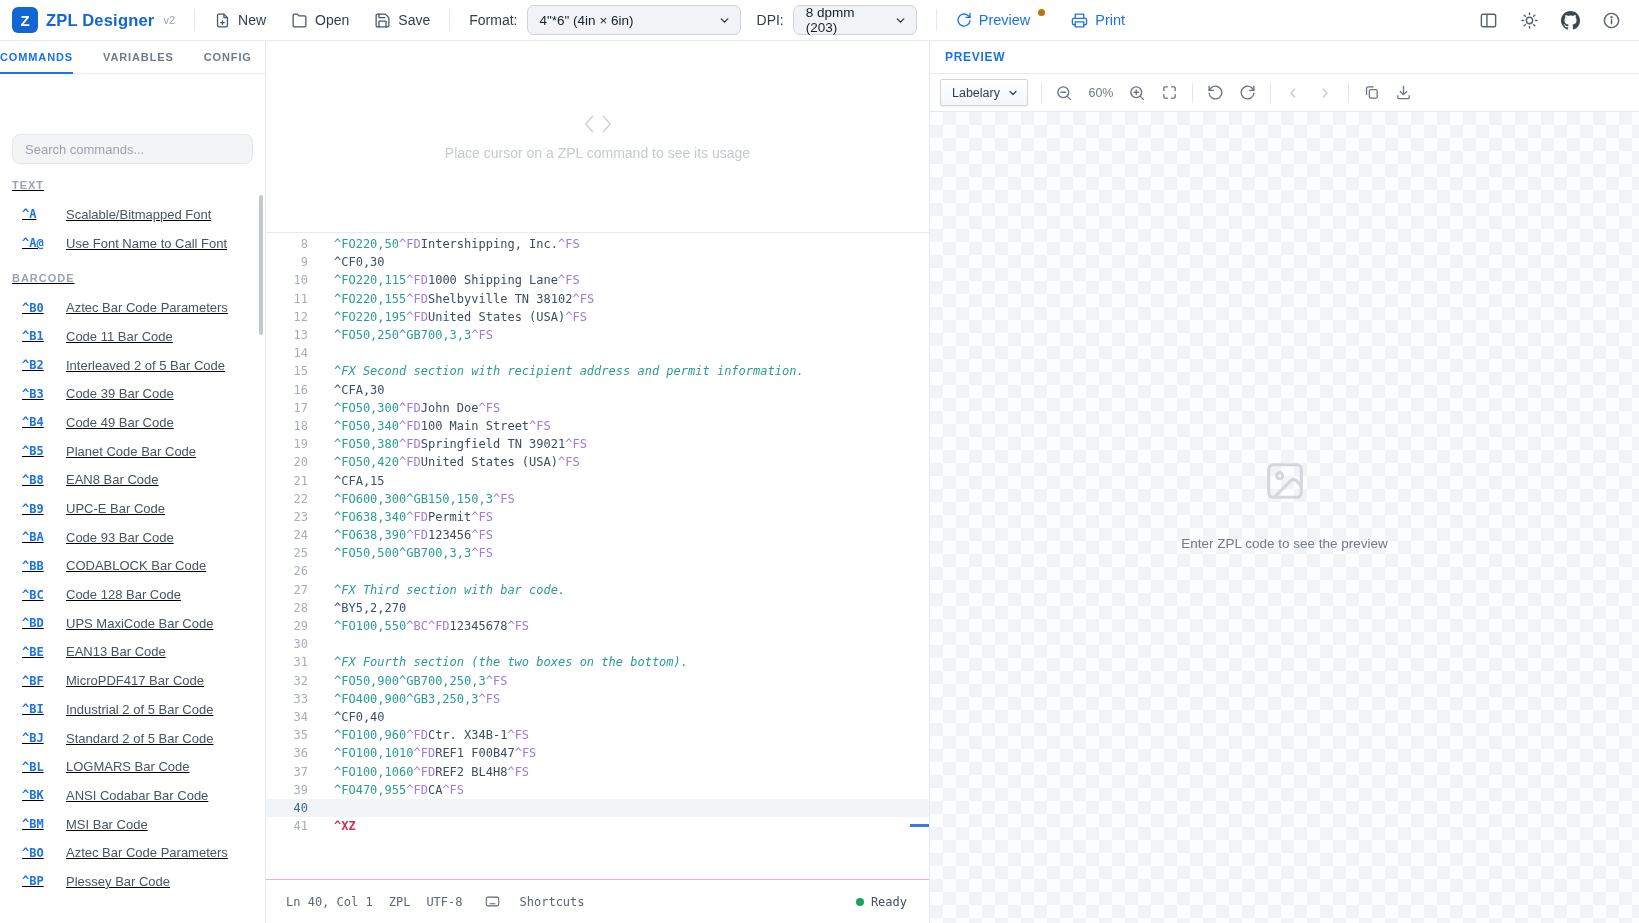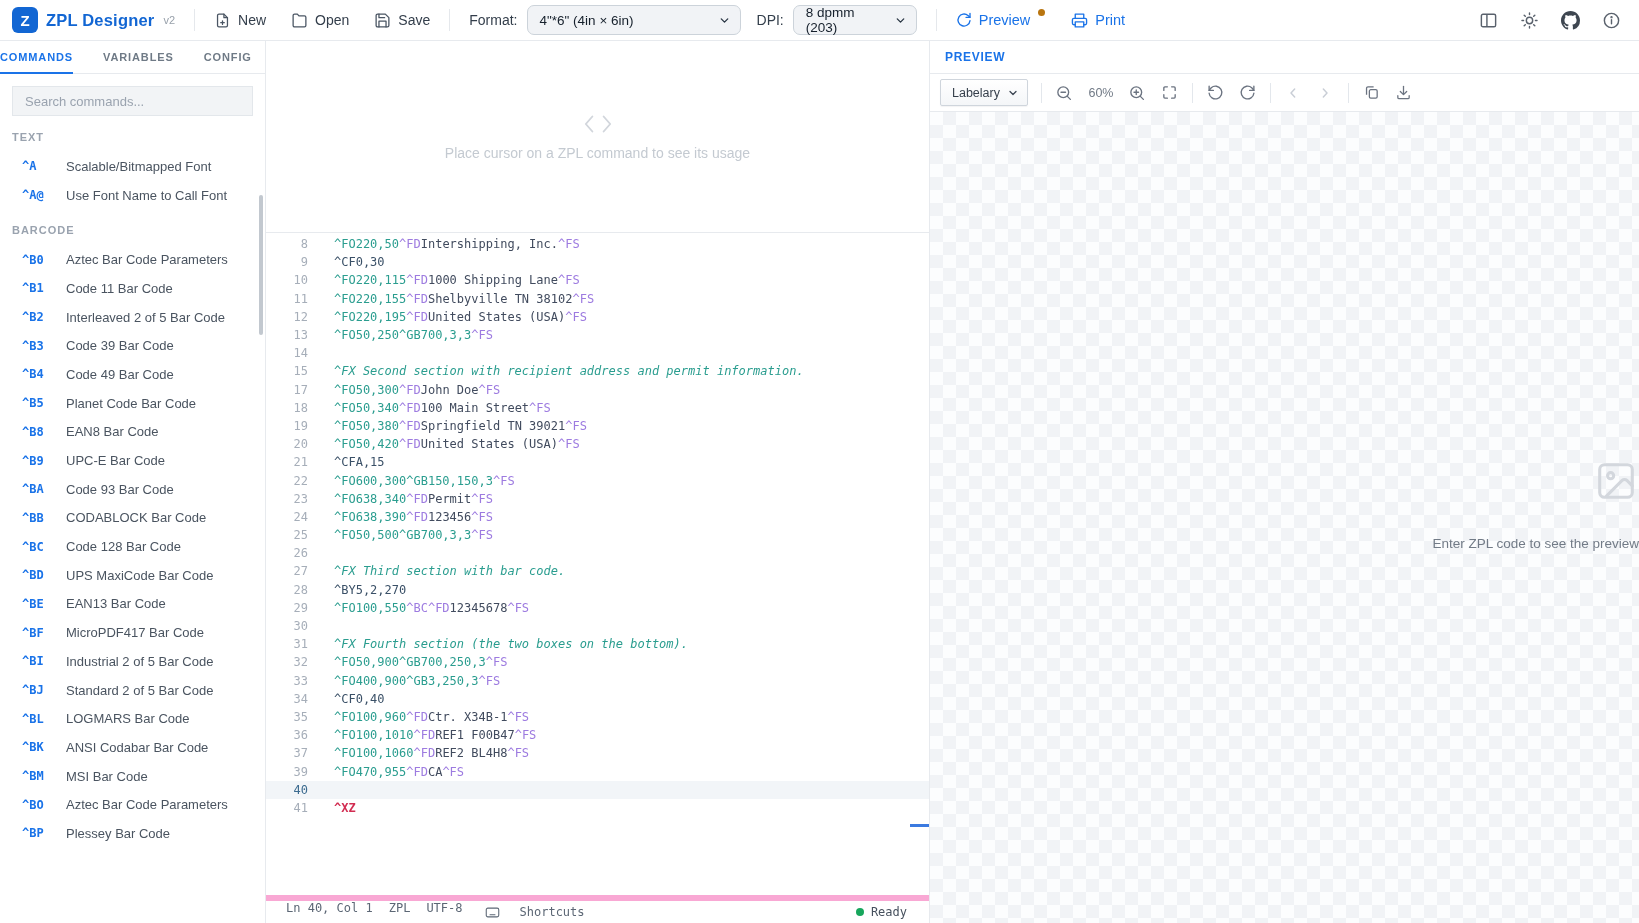--- a/index.html
+++ b/index.html
@@ -42,23 +42,23 @@
   .sidebar { width:266px; flex:none; border-right:1px solid #e7eaee; position:relative; overflow:hidden; }
   .sb-tabs { height:33px; border-bottom:1px solid #e7eaee; display:flex; align-items:stretch;
     padding:0 0; gap:30px; }
   .sb-tab { display:flex; align-items:center; font-size:11px; font-weight:700; letter-spacing:.08em;
     color:#6f7a86; cursor:pointer; position:relative; }
   .sb-tab.active { color:var(--accent); }
   .sb-tab.active::after { content:""; position:absolute; left:0; right:0; bottom:-1px; height:2px;
     background:var(--accent); }
   .sb-search { margin:12px; }
   .sb-search input { width:100%; height:30px; background:#f2f4f6; border:1px solid #e3e7eb;
-    border-radius:0; padding:0 12px; font-size:13px; color:#374151; outline:none; font-family:inherit; }
+    border-radius:8px; padding:0 12px; font-size:13px; color:#374151; outline:none; font-family:inherit;margin-top:48px; }
   .sb-search input::placeholder { color:#9aa3af; }
-  .sb-list { padding:0 12px; }
+  .sb-list { padding:0 12px;text-decoration:underline; }
   .sb-section-title { font-size:11px; font-weight:700; letter-spacing:.09em; color:#9aa3af;
     margin:15px 0 9px; }
   .sb-item { display:flex; align-items:center; height:28.7px; cursor:pointer; border-radius:6px; }
   .sb-item .code { width:44px; flex:none; font-family:"DejaVu Sans Mono", monospace; font-size:12px;
     font-weight:700; color:var(--accent); margin-left:10px; }
   .sb-item .label { font-size:13px; color:#4a5460; white-space:nowrap; }
   .sb-scrollthumb { position:absolute; right:2px; top:154px; width:4px; height:140px;
     background:#c2c8cf; border-radius:2px; }
 
   
@@ -76,21 +76,21 @@
   .lc { padding-left:26px; white-space:pre; color:var(--tok-text); }
   .tok-teal { color:var(--tok-pos); }
   .tok-purple { color:var(--tok-field); }
   .tok-navy { color:var(--tok-font); }
   .tok-text { color:var(--tok-text); }
   .tok-comment { color:var(--tok-comment); font-style:italic; }
   .tok-red { color:var(--tok-end); font-weight:700; }
   .cursor-marker { position:absolute; right:0; width:19px; height:3px; background:#3b7ae0; }
 
   
-  .statusbar { height:28px; flex:none; border-top:6px solid #f9a8d4; display:flex; 
+  .statusbar { height:44px; flex:none; border-top:1px solid #f9a8d4; display:flex; align-items:center;
     padding:0 22px 0 20px; font-family:"DejaVu Sans Mono", monospace; font-size:12px; color:#5c6775; }
   .statusbar .seg { margin-right:16px; }
   .shortcuts { display:flex; align-items:center; gap:20px; margin-left:6px; cursor:pointer; }
   .sb-right { margin-left:auto; display:flex; align-items:center; gap:7px; }
   .status-dot { width:8px; height:8px; border-radius:50%; background:var(--ready); }
   .status-text { color:#46505d; }
 
   
   .preview { flex:1; display:flex; flex-direction:column; }
   .pv-header { height:33px; flex:none; border-bottom:1px solid #e7eaee; display:flex; align-items:center;
@@ -98,21 +98,21 @@
   .pv-toolbar { height:38px; flex:none; border-bottom:1px solid #e7eaee; display:flex; align-items:center;
     padding:0 10px; gap:13px; color:#6b7380; }
   .pv-select { height:27px; border:1px solid #cfd5dc; border-radius:2px;
     background:linear-gradient(#ffffff,#f4f6f8); display:flex; align-items:center; gap:7px;
     padding:0 8px 0 11px; font-size:12.5px; color:#353f4b; box-shadow:0 1px 1px rgba(16,24,40,.05);
     cursor:pointer; }
   .pv-divider { width:1px; height:20px; background:#e3e7ec; flex:none; }
   .pv-btn { width:19px; height:19px; display:flex; align-items:center; justify-content:center; cursor:pointer; }
   .pv-btn.disabled { color:#c9ced6; }
   .pv-zoom-label { font-size:12.5px; color:#717a86; min-width:28px; text-align:center; }
-  .pv-canvas { flex:1; position:relative; display:flex; flex-direction:column; align-items:flex-end;
+  .pv-canvas { flex:1; position:relative; display:flex; flex-direction:column; align-items:center;
     justify-content:center; gap:28px; padding-bottom:26px;
     background-color:#fcfdfe;
     background-image:
       linear-gradient(45deg,#f1f3f6 25%,transparent 25%,transparent 75%,#f1f3f6 75%),
       linear-gradient(45deg,#f1f3f6 25%,transparent 25%,transparent 75%,#f1f3f6 75%);
     background-size:26px 26px; background-position:0 0,13px 13px; }
   .pv-empty-icon { color:#d3d7dd; }
   .pv-empty-text { font-size:13.5px; color:#727b87; }
 </style>
 </head>
@@ -374,20 +374,24 @@
           <span class="ln">13</span>
           <span class="lc"><span class="tok-teal">^FO50,250^GB700,3,3</span><span class="tok-purple">^FS</span></span>
         </div>
         <div class="code-line">
           <span class="ln">14</span>
           <span class="lc"></span>
         </div>
         <div class="code-line">
           <span class="ln">15</span>
           <span class="lc"><span class="tok-comment">^FX Second section with recipient address and permit information.</span></span>
+        </div>
+        <div class="code-line">
+          <span class="ln">16</span>
+          <span class="lc"><span class="tok-navy">^CFA,30</span></span>
         </div>
         <div class="code-line">
           <span class="ln">17</span>
           <span class="lc"><span class="tok-teal">^FO50,300</span><span class="tok-purple">^FD</span><span class="tok-text">John Doe</span><span class="tok-purple">^FS</span></span>
         </div>
         <div class="code-line">
           <span class="ln">18</span>
           <span class="lc"><span class="tok-teal">^FO50,340</span><span class="tok-purple">^FD</span><span class="tok-text">100 Main Street</span><span class="tok-purple">^FS</span></span>
         </div>
         <div class="code-line">

